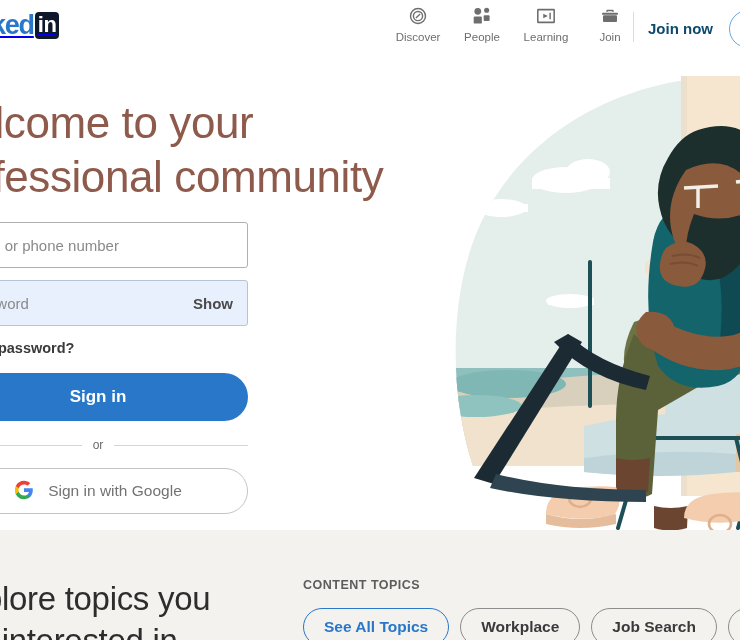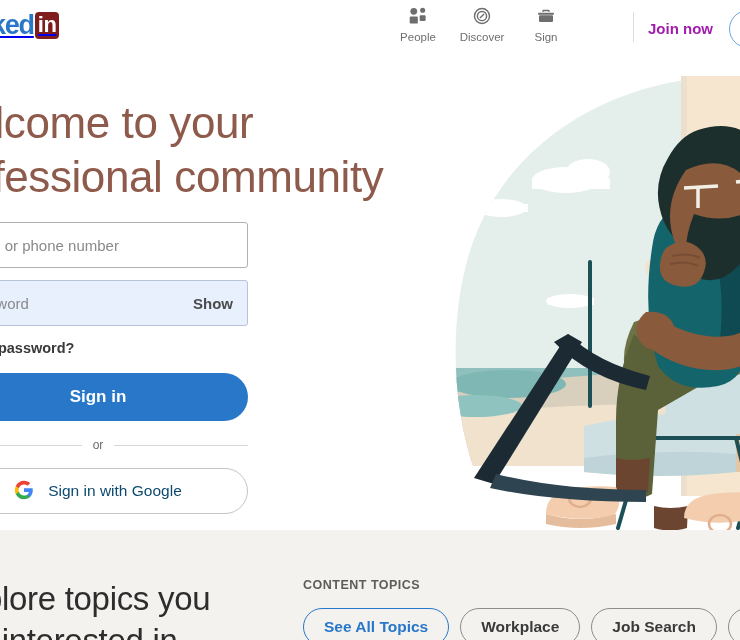--- a/index.html
+++ b/index.html
@@ -23,21 +23,21 @@
   .logo-wrap {
     position: absolute; left: -46px; top: 12px;
     display: flex; align-items: center;
   }
   .logo-word {
     font-size: 27px; font-weight: 700; color: #2977c9;
     letter-spacing: -1.2px; line-height: 1;
   }
   .logo-box {
     display: inline-block;
-    background: #7f1d1d; color: #ffffff;
+    background: #0f172a; color: #ffffff;
     font-size: 22px; font-weight: 700;
     border-radius: 4px;
     padding: 0 3px 2px 3px;
     line-height: 25px;
     margin-left: 1px;
     letter-spacing: -0.5px;
   }
 
   .nav { position: absolute; left: 386px; top: 5px; display: flex; align-items: flex-start; }
   .nav-item {
@@ -47,21 +47,21 @@
   }
   .nav-icon { height: 22px; display: flex; align-items: center; justify-content: center; margin-bottom: 3px; }
   .nav-label { font-size: 11.5px; color: #6e6e6e; line-height: 14px; }
 
   .nav-divider {
     position: absolute; left: 633px; top: 12px;
     width: 1px; height: 30px; background: #dcdcdc;
   }
   .join-now {
     position: absolute; left: 648px; top: 20px;
-    font-size: 15px; font-weight: 700; color: #a21caf;
+    font-size: 15px; font-weight: 700; color: #0c4a6e;
     text-decoration: none; cursor: pointer; white-space: nowrap;
   }
   .signin-pill {
     position: absolute; left: 729px; top: 10px;
     width: 92px; height: 38px;
     border: 1.5px solid #6aa6e0; border-radius: 24px;
     background: #ffffff;
     cursor: pointer;
   }
 
@@ -130,21 +130,21 @@
 
   .btn-google {
     margin-top: 16px;
     width: 300px; height: 46px;
     background: #ffffff;
     border: 1px solid #c4c4c4; border-radius: 26px;
     display: flex; align-items: center; justify-content: center;
     gap: 14px; cursor: pointer;
     font-family: "Liberation Sans", sans-serif;
   }
-  .btn-google .glabel { font-size: 15.5px; color: #0c4a6e; }
+  .btn-google .glabel { font-size: 15.5px; color: #737373; }
 
   
   .illus { position: absolute; left: 398px; top: 8px; width: 400px; height: 464px; overflow: hidden; }
 
   
   .section2 {
     position: absolute; top: 530px; left: 0;
     width: 740px; height: 110px;
     background: #f3f2ef;
   }
@@ -183,54 +183,64 @@
 <div class="page">
 
   <div class="header">
 
     <a class="logo-wrap" href="#">
       <span class="logo-word">Linked</span>
         <span class="logo-box">in</span>
     </a>
 
     <div class="nav">
+
+      <a class="nav-item" href="#">
+        <span class="nav-icon">
+          <svg width="20" height="20" viewBox="0 0 24 24" fill="none" stroke="#6e6e6e" stroke-width="1.7">
+            <circle cx="12" cy="12" r="9"></circle>
+              <circle cx="12" cy="12" r="5.5"></circle>
+            <line x1="9.5" y1="14.5" x2="14.5" y2="9.5" stroke-width="1.6"></line>
+          </svg>
+        </span>
+        <span class="nav-label">Discover</span>
+      </a>
 
       <a class="nav-item" href="#">
         <span class="nav-icon">
           <svg width="22" height="20" viewBox="0 0 26 22" fill="#6e6e6e">
             <circle cx="8" cy="5.5" r="4"></circle>
             <circle cx="18.5" cy="4.2" r="3"></circle>
             <rect x="3.2" y="11.5" width="9.6" height="8.5" rx="1.4"></rect>
             <rect x="15" y="10.2" width="7" height="6.6" rx="1.2"></rect>
           </svg>
         </span>
         <span class="nav-label">People</span>
       </a>
 
       <a class="nav-item" href="#">
         <span class="nav-icon">
-          <svg width="20" height="20" viewBox="0 0 24 24" fill="none" stroke="#6e6e6e" stroke-width="1.7">
-            <circle cx="12" cy="12" r="9"></circle>
-              <circle cx="12" cy="12" r="5.5"></circle>
-            <line x1="9.5" y1="14.5" x2="14.5" y2="9.5" stroke-width="1.6"></line>
+          <svg width="22" height="20" viewBox="0 0 24 22" fill="none" stroke="#6e6e6e" stroke-width="1.7">
+            <rect x="3" y="4" width="18" height="14" rx="0.5"></rect>
+            <path d="M9 8.5 L14 11 L9 13.5 Z" fill="#6e6e6e" stroke="none"></path>
+            <line x1="16.5" y1="7.5" x2="16.5" y2="14.5" stroke-width="1.6"></line>
           </svg>
         </span>
-        <span class="nav-label">Discover</span>
+        <span class="nav-label">Learning</span>
       </a>
-
 
       <a class="nav-item" href="#">
         <span class="nav-icon">
           <svg width="20" height="20" viewBox="0 0 24 24" fill="#6e6e6e">
             <path d="M9 4.5 h6 a1.5 1.5 0 0 1 1.5 1.5 v1 h-2 v-0.6 h-5 v0.6 h-2 v-1 A1.5 1.5 0 0 1 9 4.5 z"></path>
             <rect x="2.5" y="8" width="19" height="2.6" rx="0.8"></rect>
             <rect x="3.6" y="11.2" width="16.8" height="8" rx="1.2"></rect>
           </svg>
         </span>
-        <span class="nav-label">Sign</span>
+        <span class="nav-label">Join</span>
       </a>
 
     </div>
 
     <div class="nav-divider"></div>
 
     <a class="join-now" href="#">Join now</a>
 
     <div class="signin-pill"></div>
   </div>

